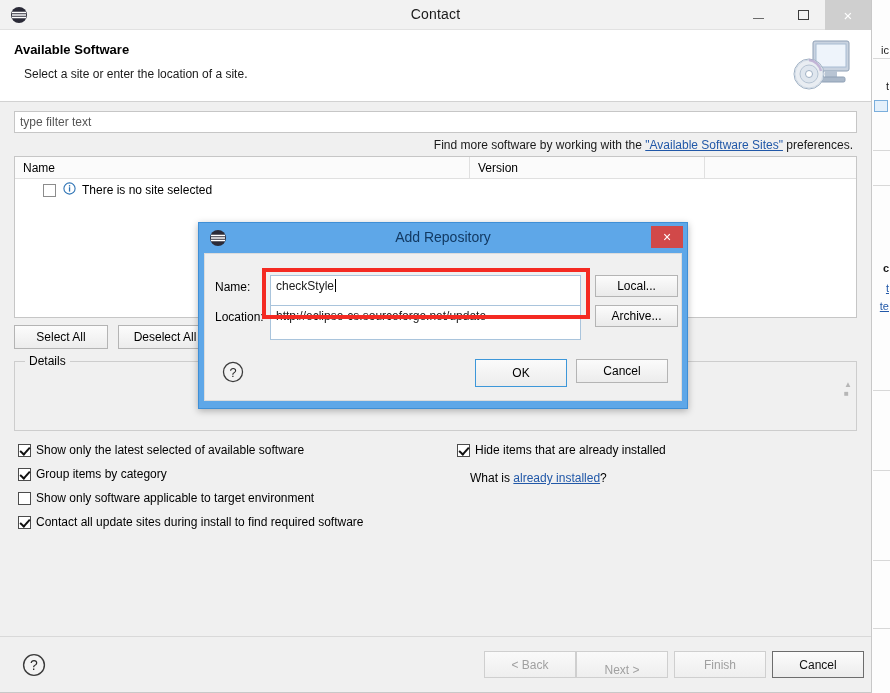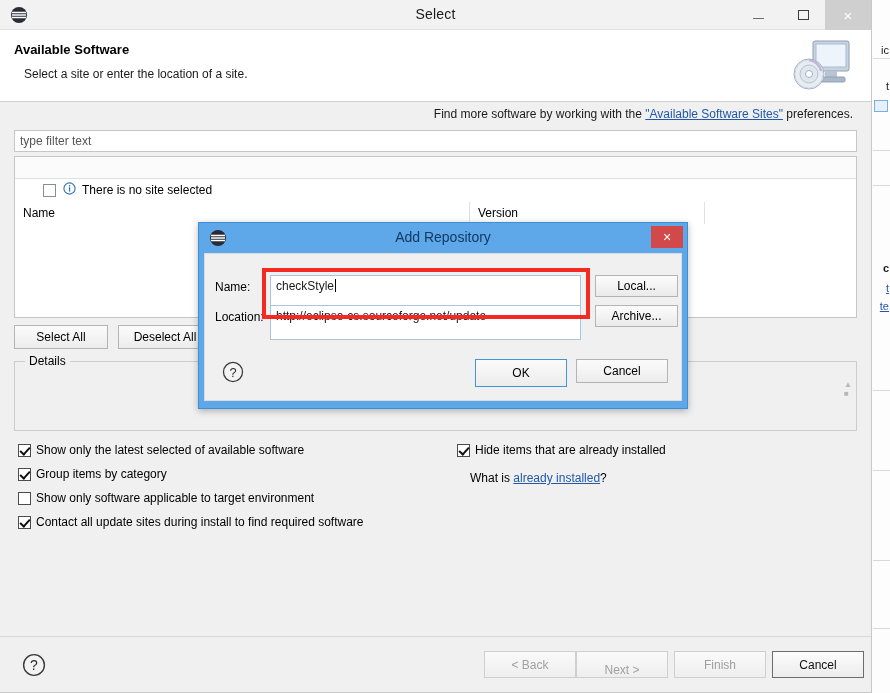--- a/index.html
+++ b/index.html
@@ -138,21 +138,21 @@
     background: #ffffff;
     position: relative;
   }
   #table-head {
     height: 22px;
     background: #fbfbfb;
     border-bottom: 1px solid #e0e0e0;
     display: flex;
     font-size: 12px;
   }
-  .th { padding: 4px 0 0 8px; border-right: 1px solid #e0e0e0; height: 22px; margin-top: 45px; }
+  .th { padding: 4px 0 0 8px; border-right: 1px solid #e0e0e0; height: 22px; }
   .th-name { width: 455px; }
   .th-version { width: 235px; }
   .th-pad { flex: 1; border-right: none; }
   #table-row {
     display: flex; align-items: center;
     height: 22px; padding-left: 28px; font-size: 12px;
   }
   .tv-check {
     width: 13px; height: 13px;
     border: 1px solid #8c8c8c; background: #fff;
@@ -339,21 +339,21 @@
 <div id="install-window">
 
   <div id="titlebar">
     <span id="app-icon">
       <svg width="18" height="18" viewBox="0 0 18 18">
         <circle cx="9" cy="9" r="8" fill="#2b2b38"></circle>
         <path d="M2 6.5 H16 M2 9 H16 M2 11.5 H16" stroke="#ffffff" stroke-width="1.6"></path>
         <path d="M9 1 A8 8 0 0 1 9 17" fill="none"></path>
       </svg>
     </span>
-    <div id="window-title">Select</div>
+    <div id="window-title">Contact</div>
     <div class="wbtn" id="btn-min">
       <i class="glyph-min"></i>
     </div>
     <div class="wbtn" id="btn-max">
       <i class="glyph-max"></i>
     </div>
     <div class="wbtn" id="btn-close">
       <span>×</span>
     </div>
   </div>
@@ -372,25 +372,25 @@
         <circle cx="20" cy="41" r="9" fill="#dfe6ee" stroke="#b6c4d3"></circle>
         <circle cx="20" cy="41" r="3.5" fill="#ffffff" stroke="#9fb0c3"></circle>
         <path d="M20 27 A14 14 0 0 1 32 38" stroke="#b9a7cf" stroke-width="2.5" fill="none" opacity=".8"></path>
       </svg>
     </span>
   </div>
 
   <div id="body">
 
 
+    <div id="filter-input">type filter text</div>
+
     <div id="findmore">
       <span>Find more software by working with the </span><a href="#">"Available Software Sites"</a><span> preferences.</span>
     </div>
-
-    <div id="filter-input">type filter text</div>
 
     <div id="table">
       <div id="table-head">
         <div class="th th-name">Name</div>
         <div class="th th-version">Version</div>
         <div class="th th-pad"></div>
       </div>
       <div id="table-row">
         <span class="tv-check"></span>
         <span class="info-icon">

